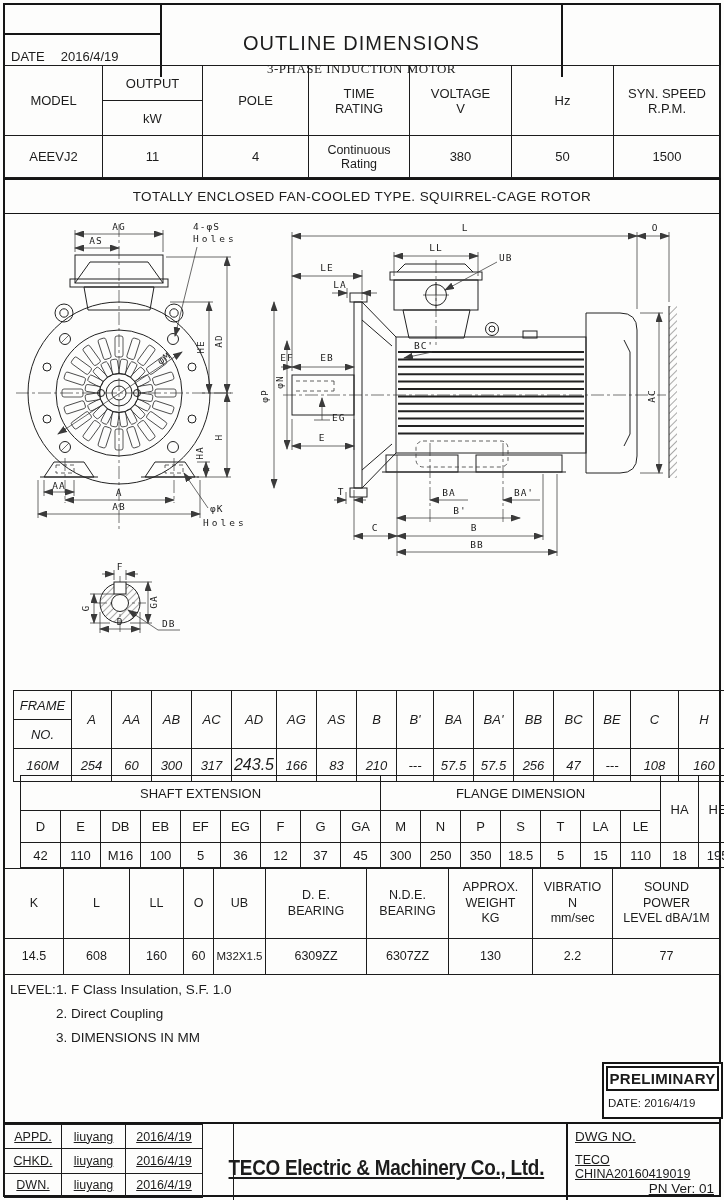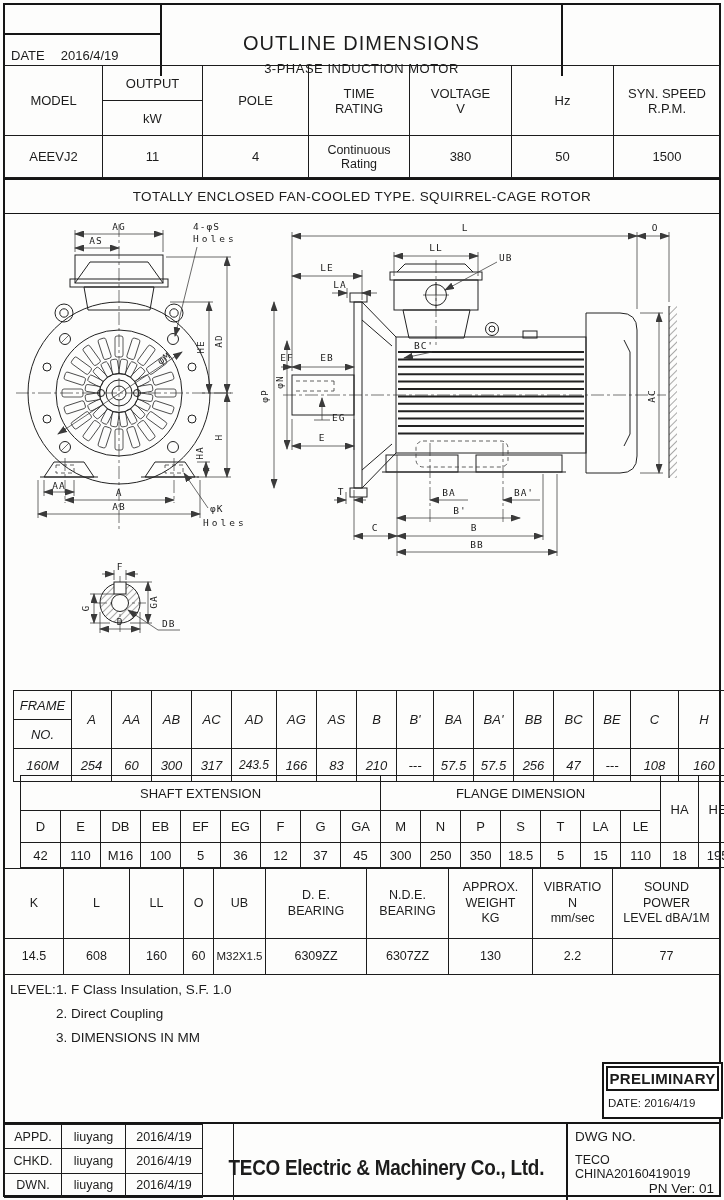--- a/index.html
+++ b/index.html
@@ -9,21 +9,21 @@
   .abs{position:absolute;}
   .pre{white-space:pre-line;}
 
   
   .hdr{left:4px;top:4px;width:716px;height:61px;display:grid;grid-template-columns:158px 1fr 157px;}
   .hdr-left{border-right:2px solid #151515;display:flex;flex-direction:column;}
   .hdr-left-top{height:29px;border-bottom:2px solid #151515;}
   .hdr-date{flex:1;display:flex;align-items:center;gap:16px;padding-left:7px;font-size:13px;}
   .hdr-center{display:flex;flex-direction:column;align-items:center;justify-content:center;border-right:2px solid #151515;}
   .hdr-title{font-size:20px;letter-spacing:1px;margin-top:28px;}
-  .hdr-sub{font-size:13px;letter-spacing:.5px;margin-top:6px;}
+  .hdr-sub{font-size:13px;letter-spacing:.5px;margin-top:6px;font-family:Liberation Serif, serif;}
 
   table{border-collapse:collapse;table-layout:fixed;}
   td,th{border:1.6px solid #1c1c1c;text-align:center;vertical-align:middle;font-weight:400;
         font-size:13px;padding:0;overflow:hidden;}
   .spec{left:4px;top:65px;width:716px;height:113px;}
   .banner{left:4px;top:178px;width:716px;height:33px;border-top:2px solid #151515;border-bottom:1.6px solid #151515;
           display:flex;align-items:center;justify-content:center;font-size:13.5px;letter-spacing:.4px;}
 
   .frame-tbl{left:13px;top:690px;width:716px;height:92px;font-style:italic;}
   .sf-tbl{left:4px;top:775px;width:716px;height:93px;margin-left:16px;}
@@ -33,21 +33,21 @@
   .note{left:10px;top:982px;display:flex;font-size:13.5px;}
   .note-label{width:46px;}
   .note-items div{margin-bottom:9px;}
 
   .stamp{left:602px;top:1062px;width:117px;height:53px;border:2px solid #151515;background:#fff;}
   .stamp-inner{margin:2px;border:2px solid #151515;height:21px;display:flex;align-items:center;justify-content:center;
                font-weight:bold;font-size:15px;letter-spacing:.3px;}
   .stamp-date{font-size:11.5px;padding:4px 3px 0 4px;}
 
   .tb{left:4px;top:1122px;width:716px;height:74px;display:grid;grid-template-columns:198px 366px 152px;}
-  .tb{border-top:2.5px solid #151515;}
+  .tb{border-top:2.5px solid #151515;text-decoration:underline;}
   .sig{width:198px;height:74px;}
   .sig td{font-size:12.5px;border:1.6px solid #1c1c1c;}
   .company{border-left:1.6px solid #1c1c1c;border-right:2px solid #151515;display:flex;align-items:center;justify-content:flex-end;margin-left:31px;}
   .company-name{font-weight:bold;font-size:21.5px;white-space:nowrap;transform:scaleX(.88);letter-spacing:-.3px;}
   .dwg{padding:5px 6px 16px 7px;display:flex;flex-direction:column;}
   .dwg-label{font-size:13.5px;}
   .dwg-no{font-size:12.5px;margin-top:9px;}
   .dwg-pn{font-size:13.5px;margin-top:auto;text-align:right;}
 
   
@@ -469,21 +469,21 @@
     </tr>
     <tr style="height:29px">
           <td>NO.</td>
         </tr>
     <tr>
       <td>160M</td>
       <td>254</td>
       <td>60</td>
       <td>300</td>
       <td>317</td>
-      <td style="font-size:12px">243.5</td>
+      <td style="font-size:16px">243.5</td>
       <td>166</td>
       <td>83</td>
       <td>210</td>
       <td>---</td>
       <td>57.5</td>
       <td>57.5</td>
       <td>256</td>
       <td>47</td>
       <td>---</td>
       <td>108</td>

